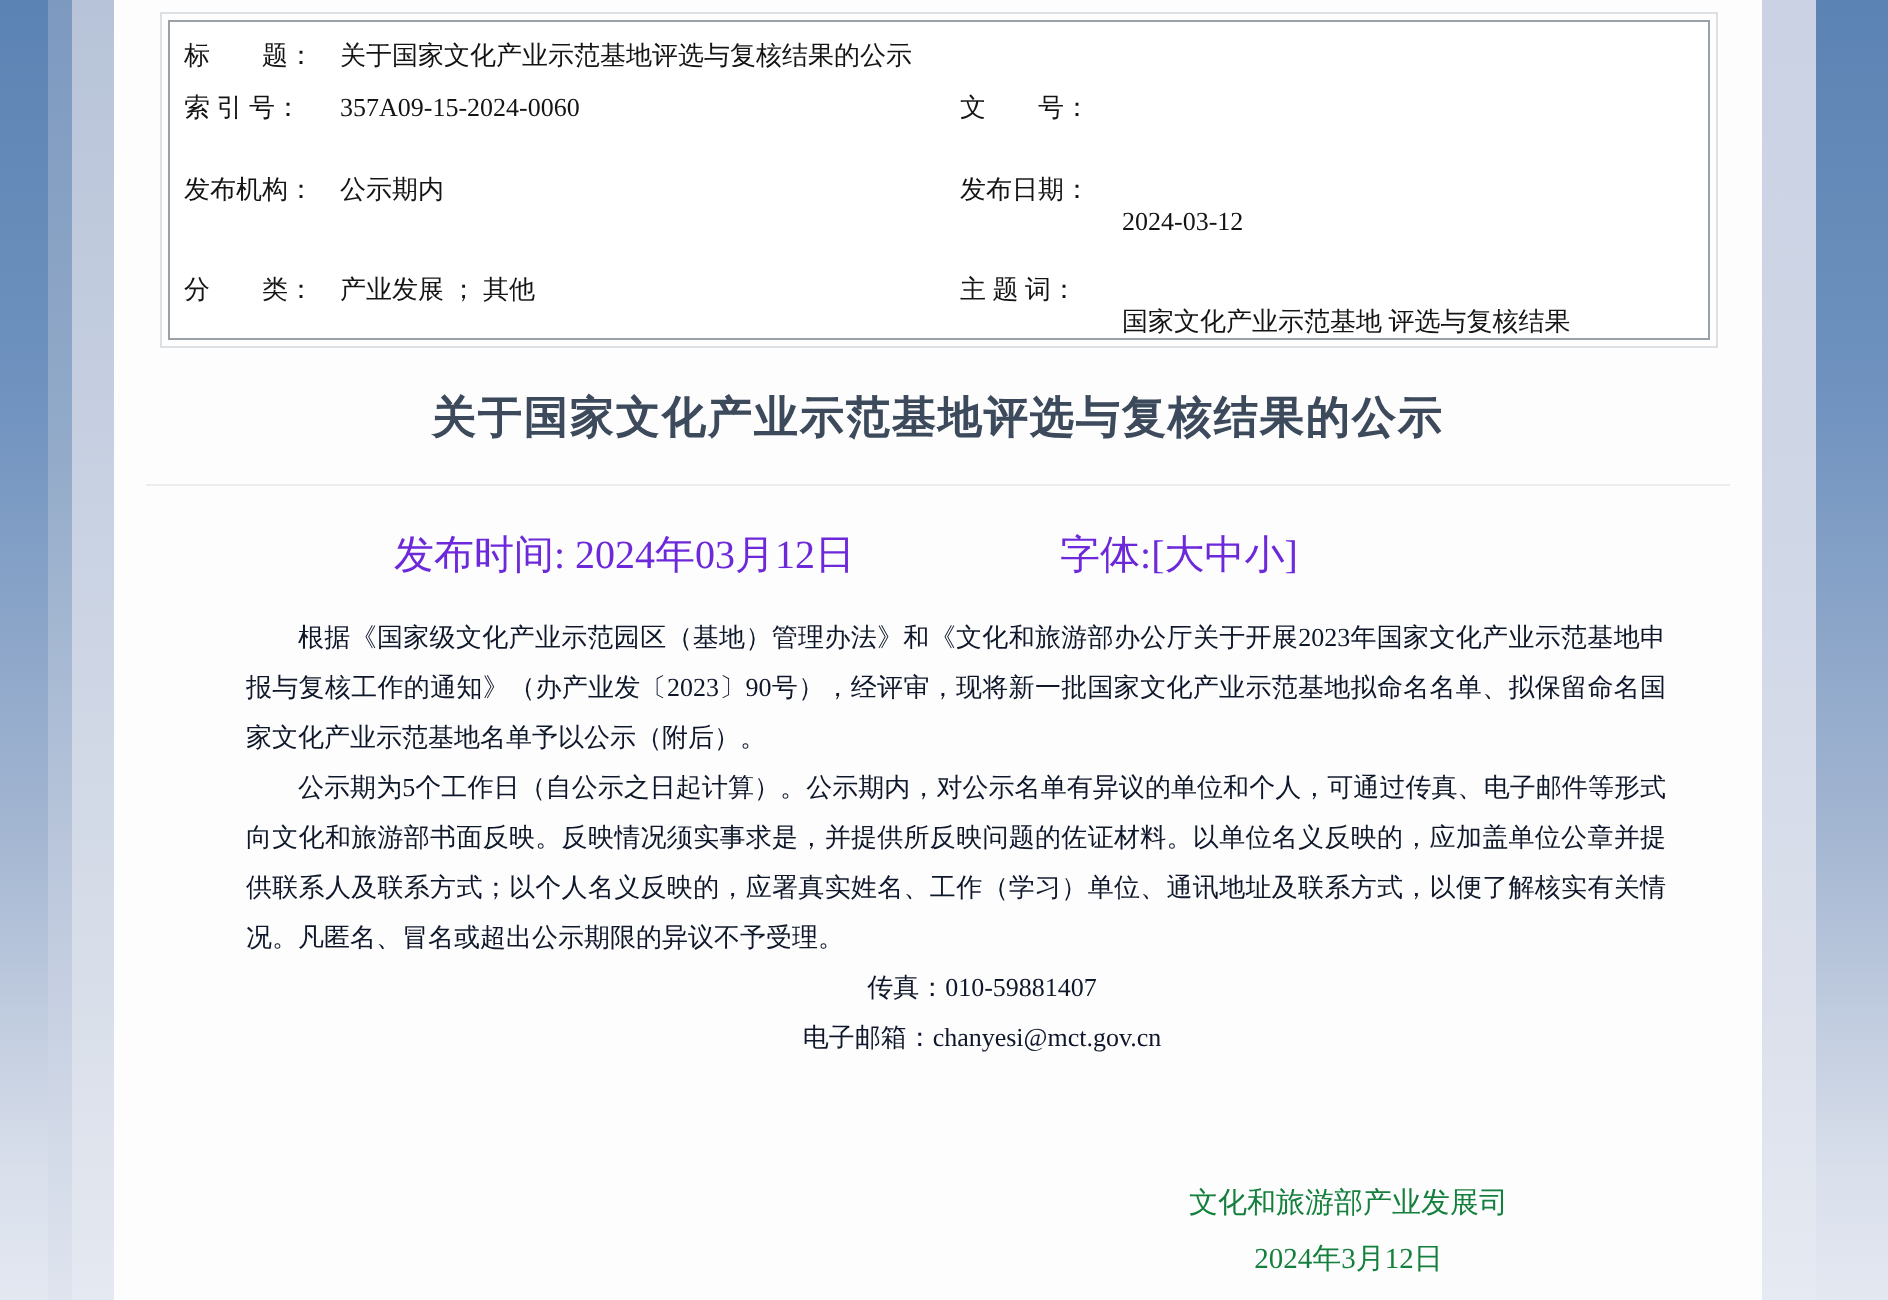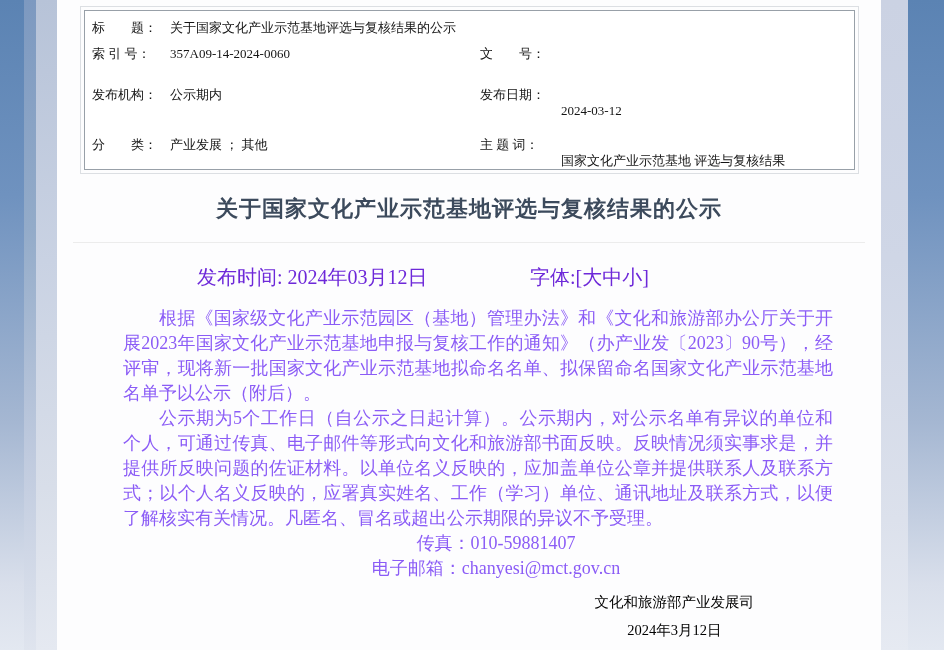--- a/index.html
+++ b/index.html
@@ -39,27 +39,27 @@
     position:absolute;top:194px;left:0;width:100%;margin:0;
     text-align:center;font-size:22px;font-weight:bold;color:#3c4a5c;
     letter-spacing:1px;
   }
   .divider{position:absolute;top:242px;left:16px;right:16px;height:1px;background:#ececec;}
   .pub-row{position:absolute;top:264px;left:140px;right:40px;font-size:20px;color:#6d28d9;white-space:nowrap;}
   .pub-time{display:inline-block;width:333px;}
   .fs-link{cursor:pointer;}
   .body-wrap{
     position:absolute;top:306px;left:66px;right:48px;
-    font-size:18px;line-height:25px;color:#8b5cf6;text-align:justify;
+    font-size:13px;line-height:25px;color:#0f172a;text-align:justify;
   }
   .body-wrap p{margin:0;text-indent:2em;}
   .contact{text-align:center;}
   .signature{
     position:absolute;top:588px;right:127px;text-align:center;
-    font-size:14.5px;line-height:28px;color:#000000;white-space:nowrap;
+    font-size:14.5px;line-height:28px;color:#15803d;white-space:nowrap;
   }
 </style>
 </head>
 <body>
 
 <div class="side side-left">
   <div class="band band-outer"></div>
   <div class="band band-mid"></div>
   <div class="band band-inner"></div>
 </div>
@@ -70,21 +70,21 @@
 
 <div class="page">
 
   <div class="meta-table">
     <div class="meta-row">
       <span class="m-label">标　　题：</span>
       <span class="m-val-full">关于国家文化产业示范基地评选与复核结果的公示</span>
     </div>
     <div class="meta-row">
       <span class="m-label">索 引 号：</span>
-      <span class="m-val-1">357A09-14-2024-0060</span>
+      <span class="m-val-1">357A09-15-2024-0060</span>
       <span class="m-label-2">文　　号：</span>
       <span class="m-val-2"></span>
     </div>
     <div class="meta-row">
       <span class="m-label">发布机构：</span>
       <span class="m-val-1">公示期内</span>
       <span class="m-label-2">发布日期：</span>
       <span class="m-val-2">2024-03-12</span>
     </div>
     <div class="meta-row">

